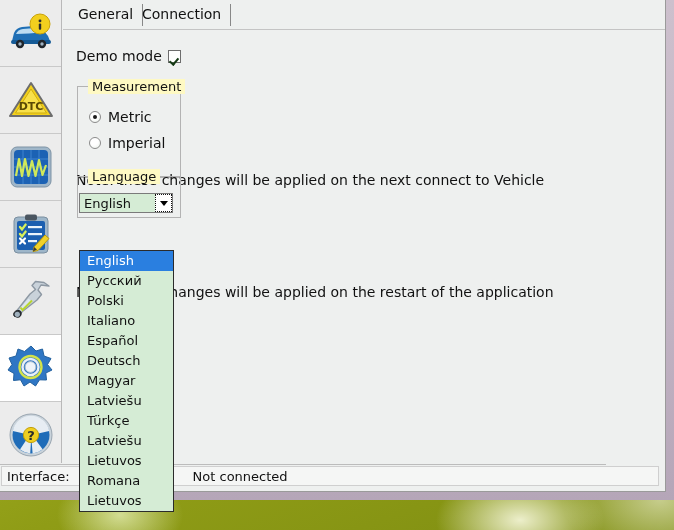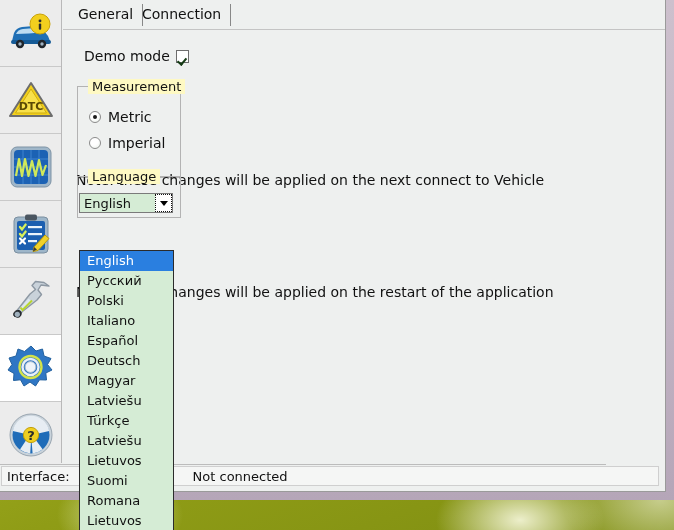--- a/index.html
+++ b/index.html
@@ -93,21 +93,21 @@
     background: #eef0ef;
     border-top: 1px solid #c4c4c4;
     box-sizing: border-box;
   }
 
   .lbl { font-size: 14px; color: #111; }
 
   
   #demo-row {
     position: absolute; left: 13px; top: 18px;
-    display: flex; align-items: center; gap: 6px; margin-left: 8px;
+    display: flex; align-items: center; gap: 6px;
   }
   .wincheck {
     width: 13px; height: 13px;
     border: 1px solid #6d6d6d;
     background: #fff;
     position: relative;
     box-sizing: border-box;
   }
   .wincheck::after {
     content: "";
@@ -420,16 +420,15 @@
     <div class="dd-item">Русский</div>
     <div class="dd-item">Polski</div>
     <div class="dd-item">Italiano</div>
     <div class="dd-item">Español</div>
     <div class="dd-item">Deutsch</div>
     <div class="dd-item">Magyar</div>
     <div class="dd-item">Latviešu</div>
     <div class="dd-item">Türkçe</div>
     <div class="dd-item">Latviešu</div>
     <div class="dd-item">Lietuvos</div>
-    <div class="dd-item">Suomi</div>
     <div class="dd-item">Romana</div>
     <div class="dd-item">Lietuvos</div>
   </div>
 
 </body></html>

